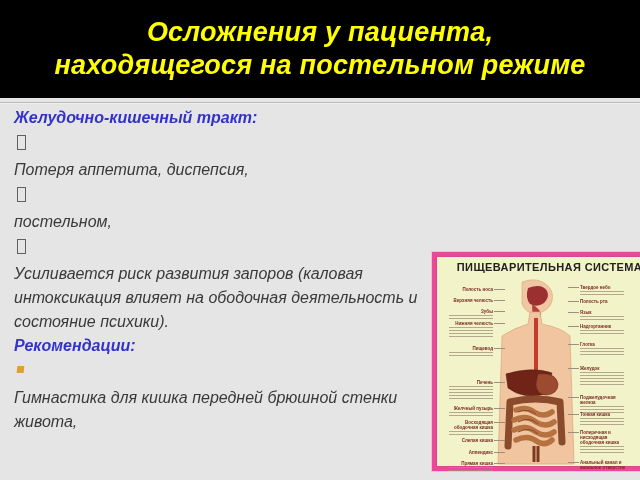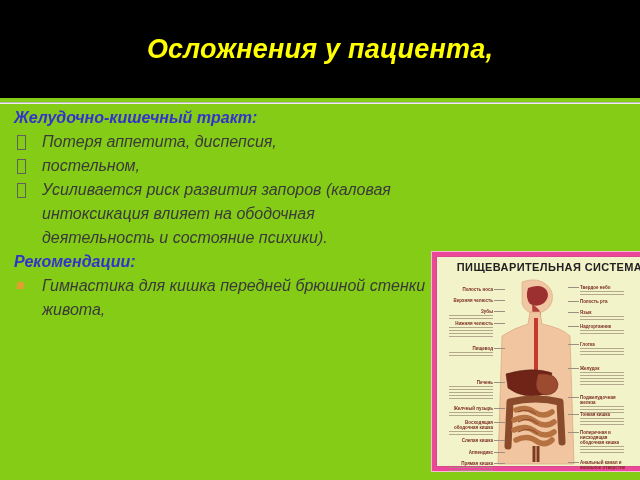--- a/index.html
+++ b/index.html
@@ -1,32 +1,32 @@
 <!DOCTYPE html>
 <html><head>
 <meta charset="utf-8">
 <style>
   html,body{margin:0;padding:0;}
   body{width:640px;height:480px;overflow:hidden;background:#fff;
        font-family:"Liberation Sans", sans-serif;}
-  .slide{position:relative;width:640px;height:480px;background:#84cc16;}
+  .slide{position:relative;width:640px;height:480px;background:#e5e5e5;}
 
   
   .title-bar{position:absolute;left:0;top:0;width:640px;height:98px;background:#000;
              display:flex;flex-direction:column;justify-content:center;align-items:center;}
   .title-line{color:#ffff00;font-size:27px;font-weight:bold;font-style:italic;
               line-height:33px;white-space:nowrap;letter-spacing:.2px;}
   .divider{position:absolute;left:0;top:102px;width:640px;height:0;
            border-top:1px solid #b9b9b9;border-bottom:1px solid #efefef;}
 
   
   .body-col{position:absolute;left:14px;top:106px;width:418px;color:#3a3a3a;
             font-style:italic;font-size:16px;line-height:24px;}
   .heading{color:#3333cc;font-weight:bold;}
-  .li{display:flex;align-items:flex-start;}
+  .li{display:flex;align-items:flex-start;flex-direction:column;}
   .marker{flex:0 0 28px;display:flex;justify-content:flex-start;padding-left:3px;box-sizing:border-box;}
   .tofu{width:7px;height:13px;border:1.5px solid #606060;margin-top:5px;display:inline-block;}
   .sq{width:7px;height:7px;background:#e0a030;margin-top:8px;display:inline-block;transform:skewX(-6deg);}
   .txt{flex:1;}
 
   
   .poster{position:absolute;left:432px;top:252px;width:235px;height:219px;box-sizing:border-box;
           background:#f3f3c9;border:4px solid #ec4899;outline:1px solid #f8bcd8;
           box-shadow:inset 0 0 0 1px #d6498f;}
   .poster-title{position:absolute;left:0;right:0;top:5px;text-align:center;color:#222;
@@ -42,20 +42,21 @@
   .plabel.left::after{content:"";position:absolute;right:-12px;top:2px;width:11px;height:1px;background:#9a8f80;}
   .plabel.right::after{content:"";position:absolute;left:-12px;top:2px;width:11px;height:1px;background:#9a8f80;}
 </style>
 </head>
 <body>
 
 <div class="slide">
 
   <header class="title-bar">
     <div class="title-line">Осложнения у пациента,</div>
+    <div class="title-line">находящегося на постельном режиме</div>
   </header>
   <div class="divider"></div>
 
   <main class="body-col">
     <div class="heading">Желудочно-кишечный тракт:</div>
 
     <div class="li">
       <span class="marker">
           <span class="tofu"></span>
         </span>

